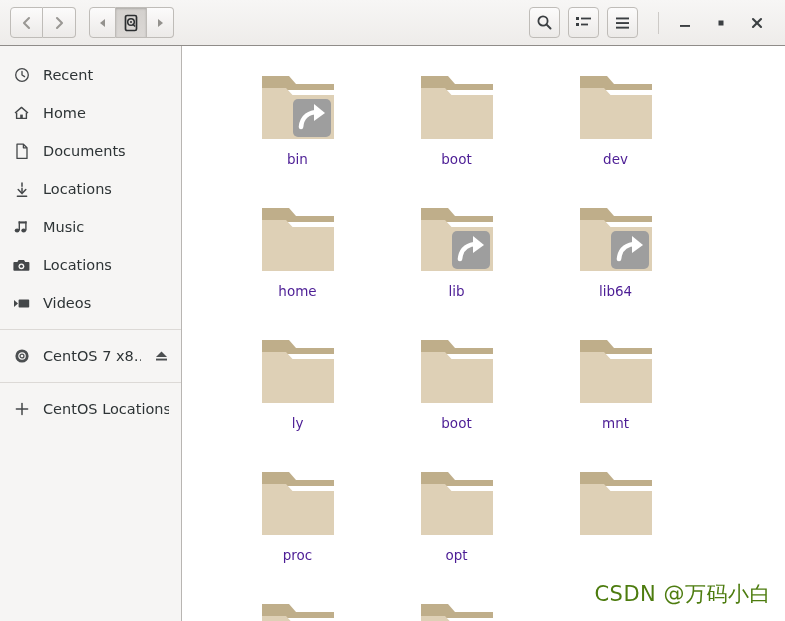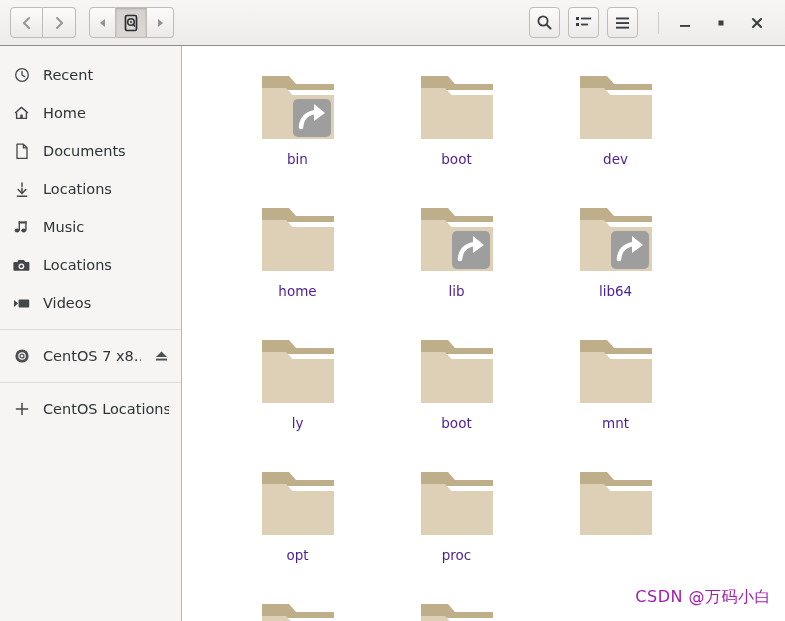--- a/index.html
+++ b/index.html
@@ -108,22 +108,22 @@
   .item .name {
     margin-top: 5px;
     font-size: 13.5px; color: #4c1d95;
     max-width: 150px; text-align: center;
     white-space: nowrap; overflow: hidden; text-overflow: ellipsis;
   }
 
   .watermark {
     position: absolute;
     right: 14px; bottom: 13px;
-    font-size: 16px;
-    color: #a21caf;
+    font-size: 21px;
+    color: #4d7c0f;
     letter-spacing: .5px;
     pointer-events: none;
     white-space: nowrap;
   }
 </style>
 </head>
 <body>
 
 <div class="window">
 
@@ -433,30 +433,30 @@
             </div>
             <div class="name">mnt</div>
           </div>
           <div class="item">
             <div class="folder-wrap">
               <svg class="folder" width="84" height="80" viewBox="0 0 84 80">
                 <path d="M6 10 H33 L40 18 H78 V24 H6 Z" fill="#bfae8a"></path>
                 <path d="M6 22 H30 L36.5 29 H78 V73 H6 Z" fill="#ded0b6"></path>
               </svg>
             </div>
+            <div class="name">proc</div>
+          </div>
+          <div class="item">
+            <div class="folder-wrap">
+              <svg class="folder" width="84" height="80" viewBox="0 0 84 80">
+                <path d="M6 10 H33 L40 18 H78 V24 H6 Z" fill="#bfae8a"></path>
+                <path d="M6 22 H30 L36.5 29 H78 V73 H6 Z" fill="#ded0b6"></path>
+              </svg>
+            </div>
             <div class="name">opt</div>
-          </div>
-          <div class="item">
-            <div class="folder-wrap">
-              <svg class="folder" width="84" height="80" viewBox="0 0 84 80">
-                <path d="M6 10 H33 L40 18 H78 V24 H6 Z" fill="#bfae8a"></path>
-                <path d="M6 22 H30 L36.5 29 H78 V73 H6 Z" fill="#ded0b6"></path>
-              </svg>
-            </div>
-            <div class="name">proc</div>
           </div>
           <div class="item">
             <div class="folder-wrap">
               <svg class="folder" width="84" height="80" viewBox="0 0 84 80">
                 <path d="M6 10 H33 L40 18 H78 V24 H6 Z" fill="#bfae8a"></path>
                 <path d="M6 22 H30 L36.5 29 H78 V73 H6 Z" fill="#ded0b6"></path>
               </svg>
             </div>
             <div class="name"></div>
           </div>

